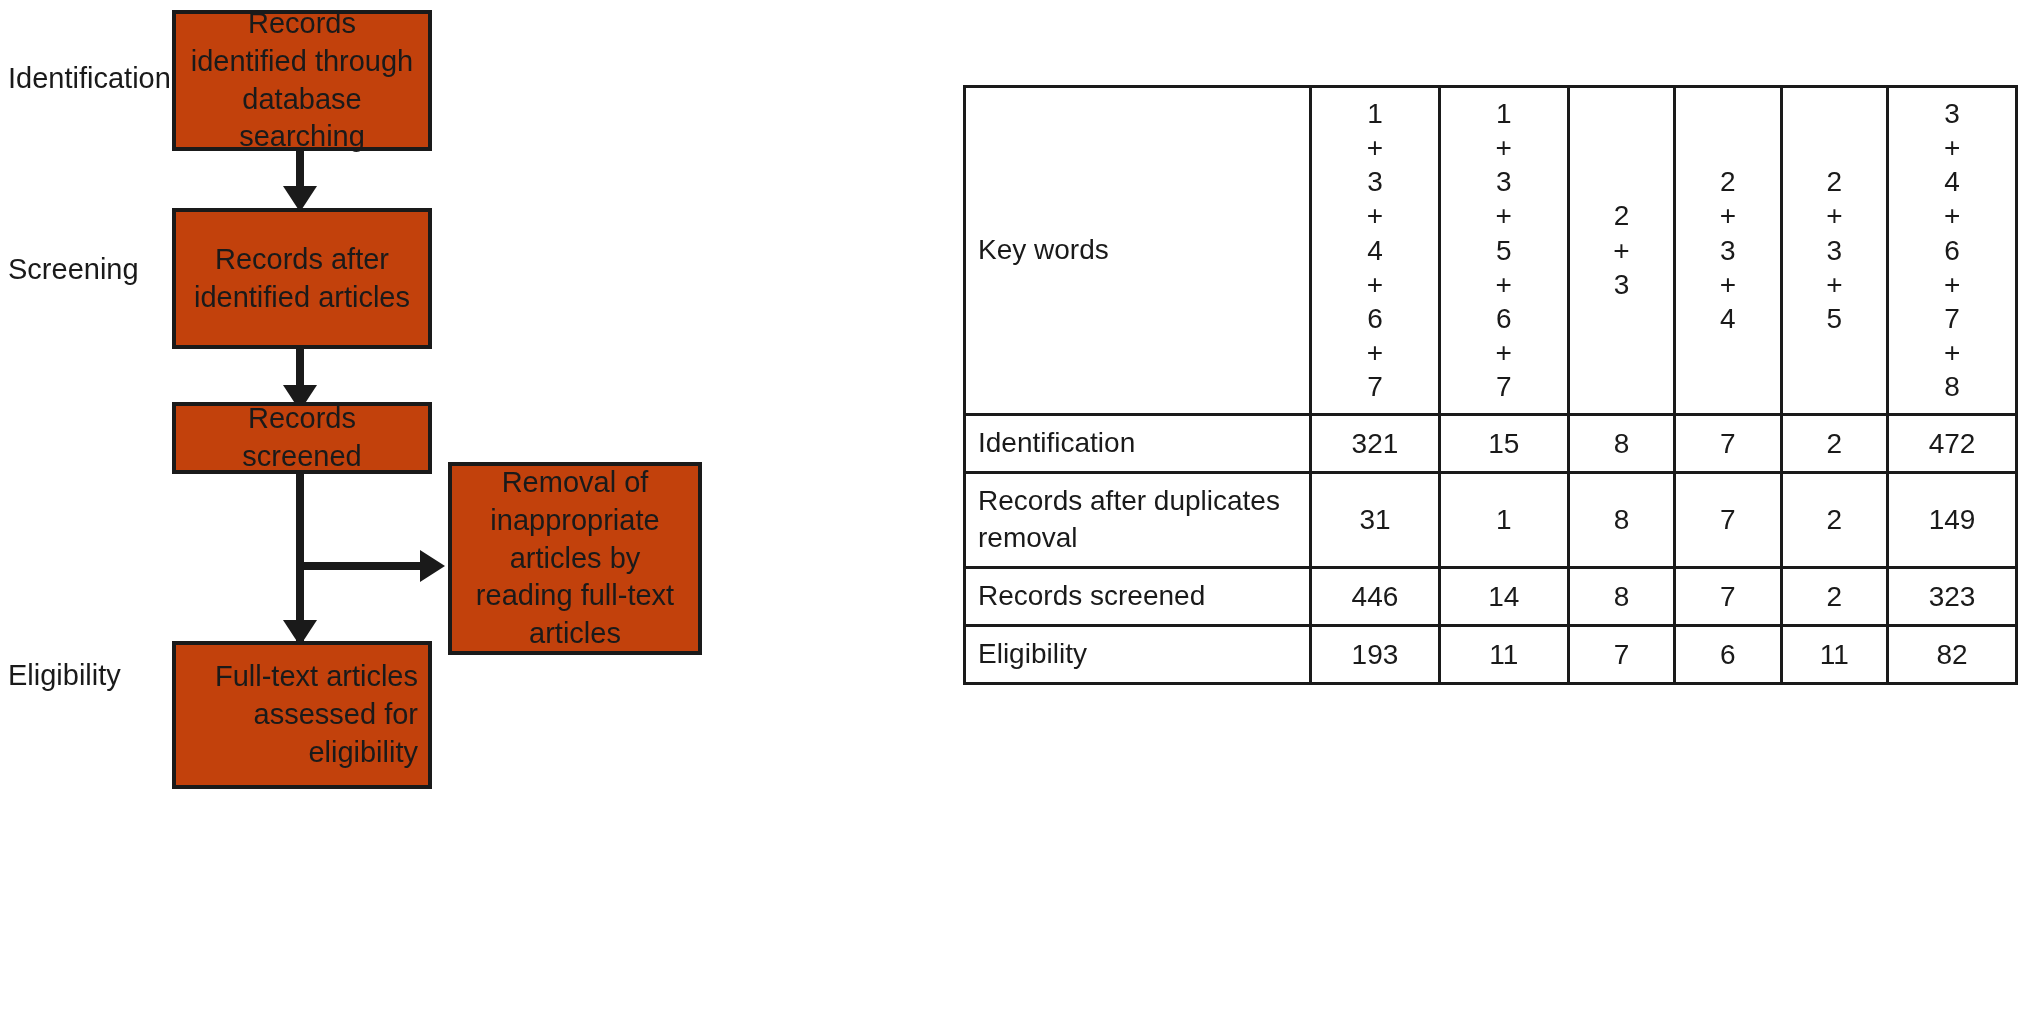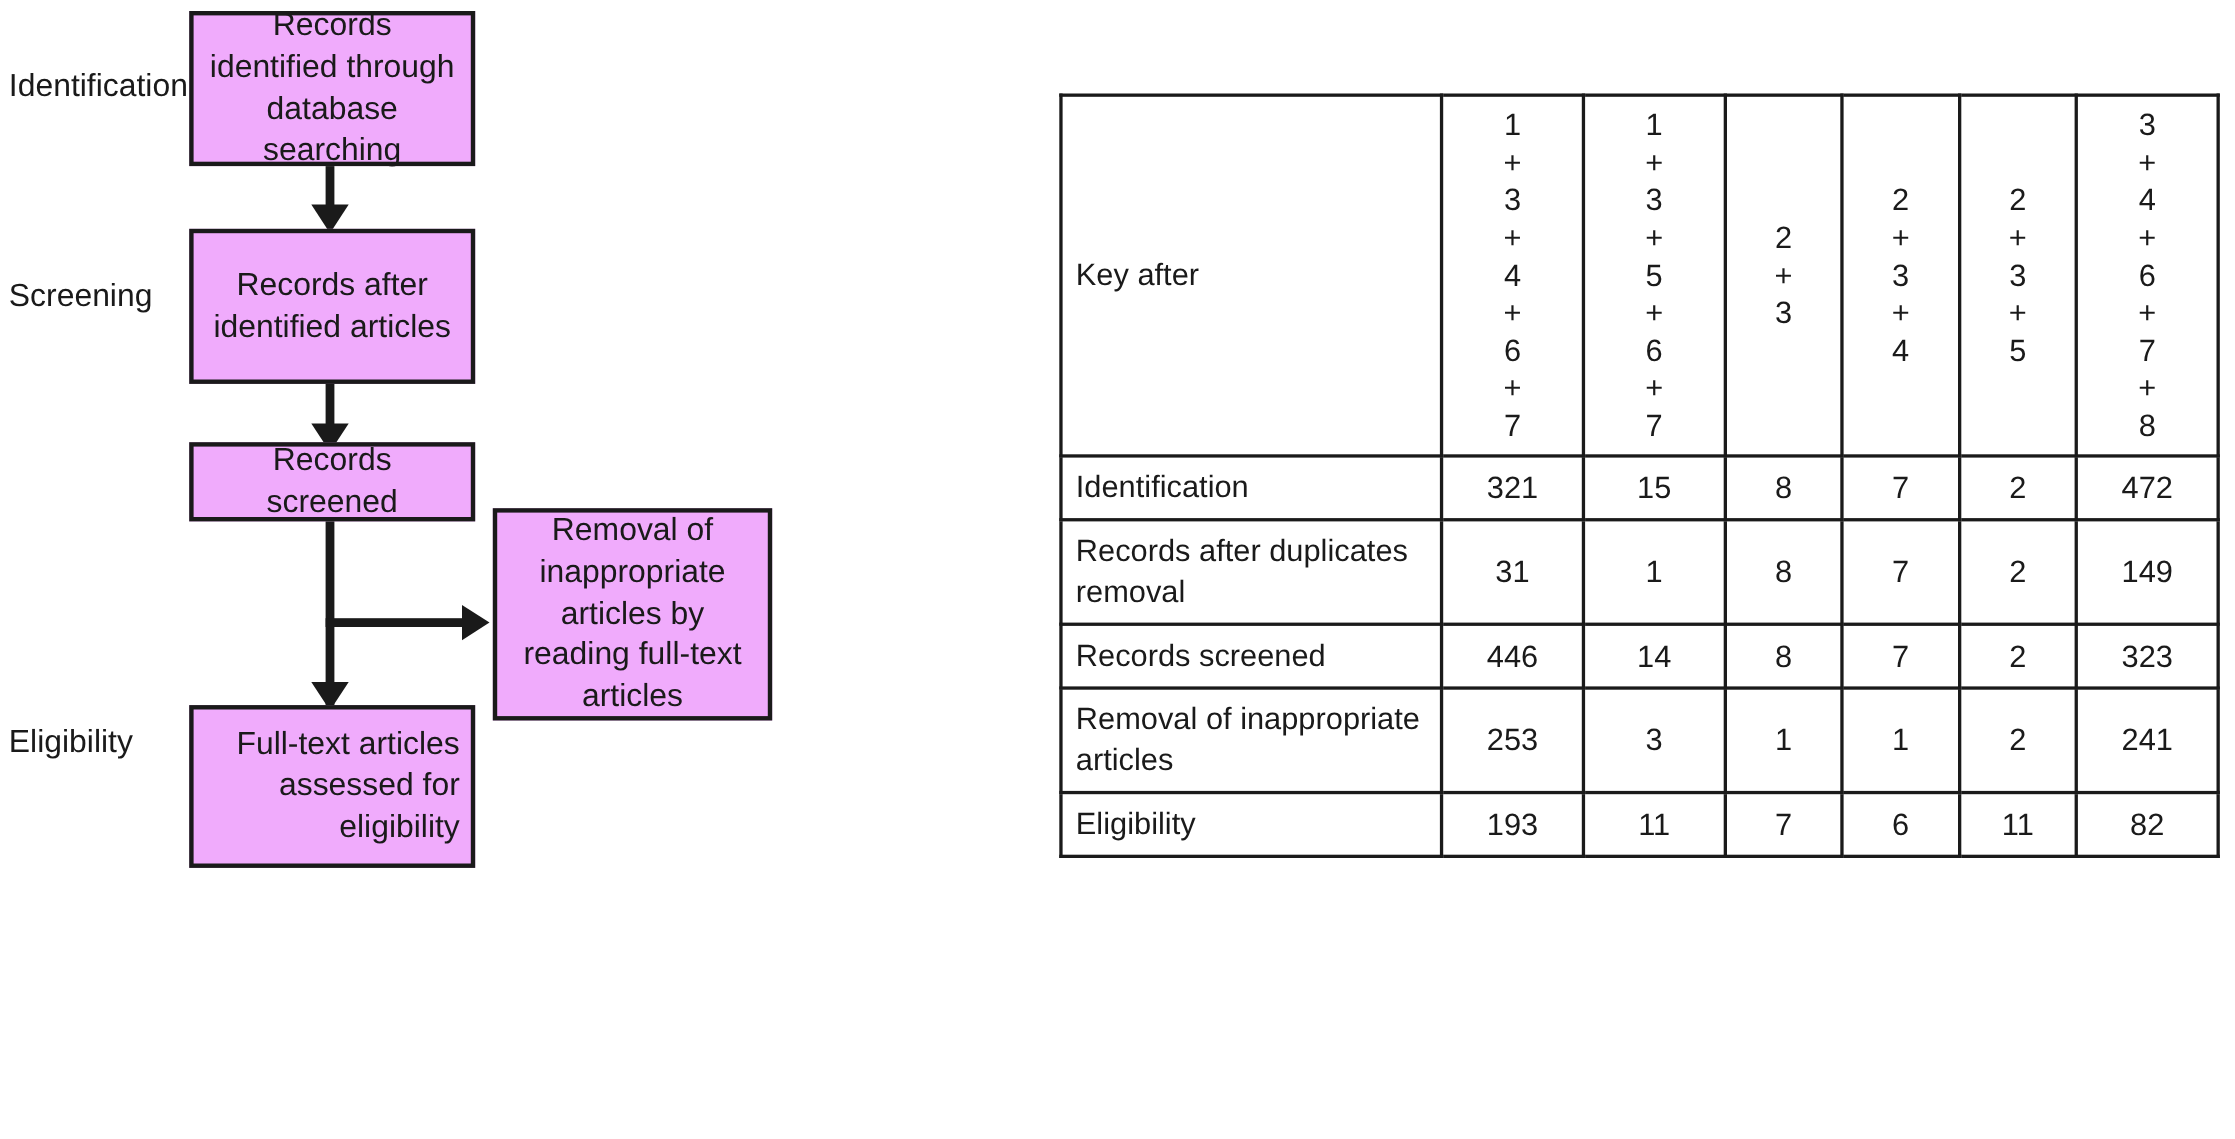--- a/index.html
+++ b/index.html
@@ -29,21 +29,21 @@
     font-size: 29px;
     color: #1a1a1a;
     white-space: nowrap;
     line-height: 1.15;
   }
 
   .flow-box {
     position: absolute;
     box-sizing: border-box;
     border: 4px solid #1a1a1a;
-    background: #f0abfc;
+    background: #c2410c;
     display: flex;
     align-items: center;
     justify-content: center;
     text-align: center;
     font-size: 29px;
     line-height: 1.30;
     color: #1a1a1a;
     padding: 4px 10px;
   }
   .flow-box .box-text { display: block; }
@@ -192,21 +192,21 @@
         <col class="c-label">
         <col class="c-d">
           <col class="c-d">
           <col class="c-d2">
         <col class="c-d2">
           <col class="c-d2">
           <col class="c-d">
       </colgroup>
       <thead>
         <tr>
-          <th class="rowlabel">Key after</th>
+          <th class="rowlabel">Key words</th>
 
           <th class="keycol">
             <span class="kw-stack">
               <span>1</span>
               <span>+</span>
               <span>3</span>
               <span>+</span>
               <span>4</span>
               <span>+</span>
               <span>6</span>
@@ -294,29 +294,20 @@
         <tr>
           <td class="rowlabel">Records screened</td>
           <td class="num">446</td>
           <td class="num">14</td>
           <td class="num">8</td>
           <td class="num">7</td>
           <td class="num">2</td>
           <td class="num">323</td>
         </tr>
         <tr>
-          <td class="rowlabel">Removal of inappropriate articles</td>
-          <td class="num">253</td>
-          <td class="num">3</td>
-          <td class="num">1</td>
-          <td class="num">1</td>
-          <td class="num">2</td>
-          <td class="num">241</td>
-        </tr>
-        <tr>
           <td class="rowlabel">Eligibility</td>
           <td class="num">193</td>
           <td class="num">11</td>
           <td class="num">7</td>
           <td class="num">6</td>
           <td class="num">11</td>
           <td class="num">82</td>
         </tr>
       </tbody>
     </table>

